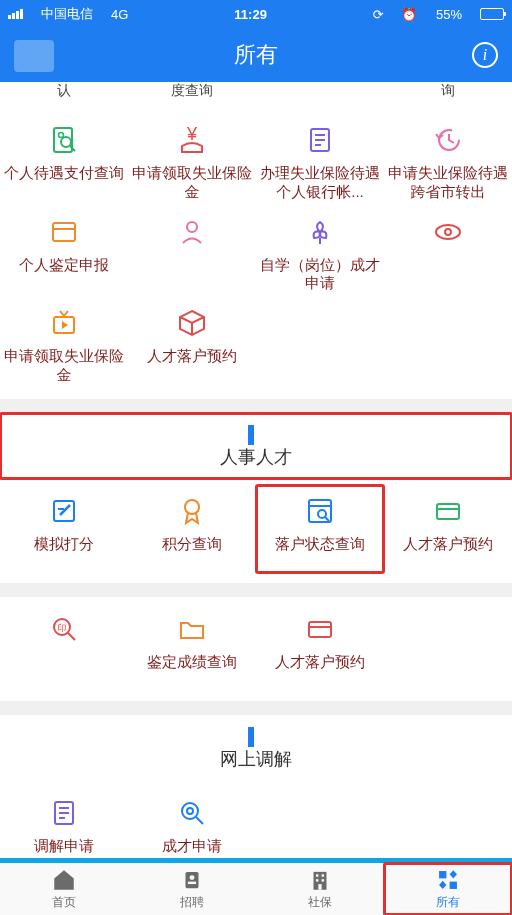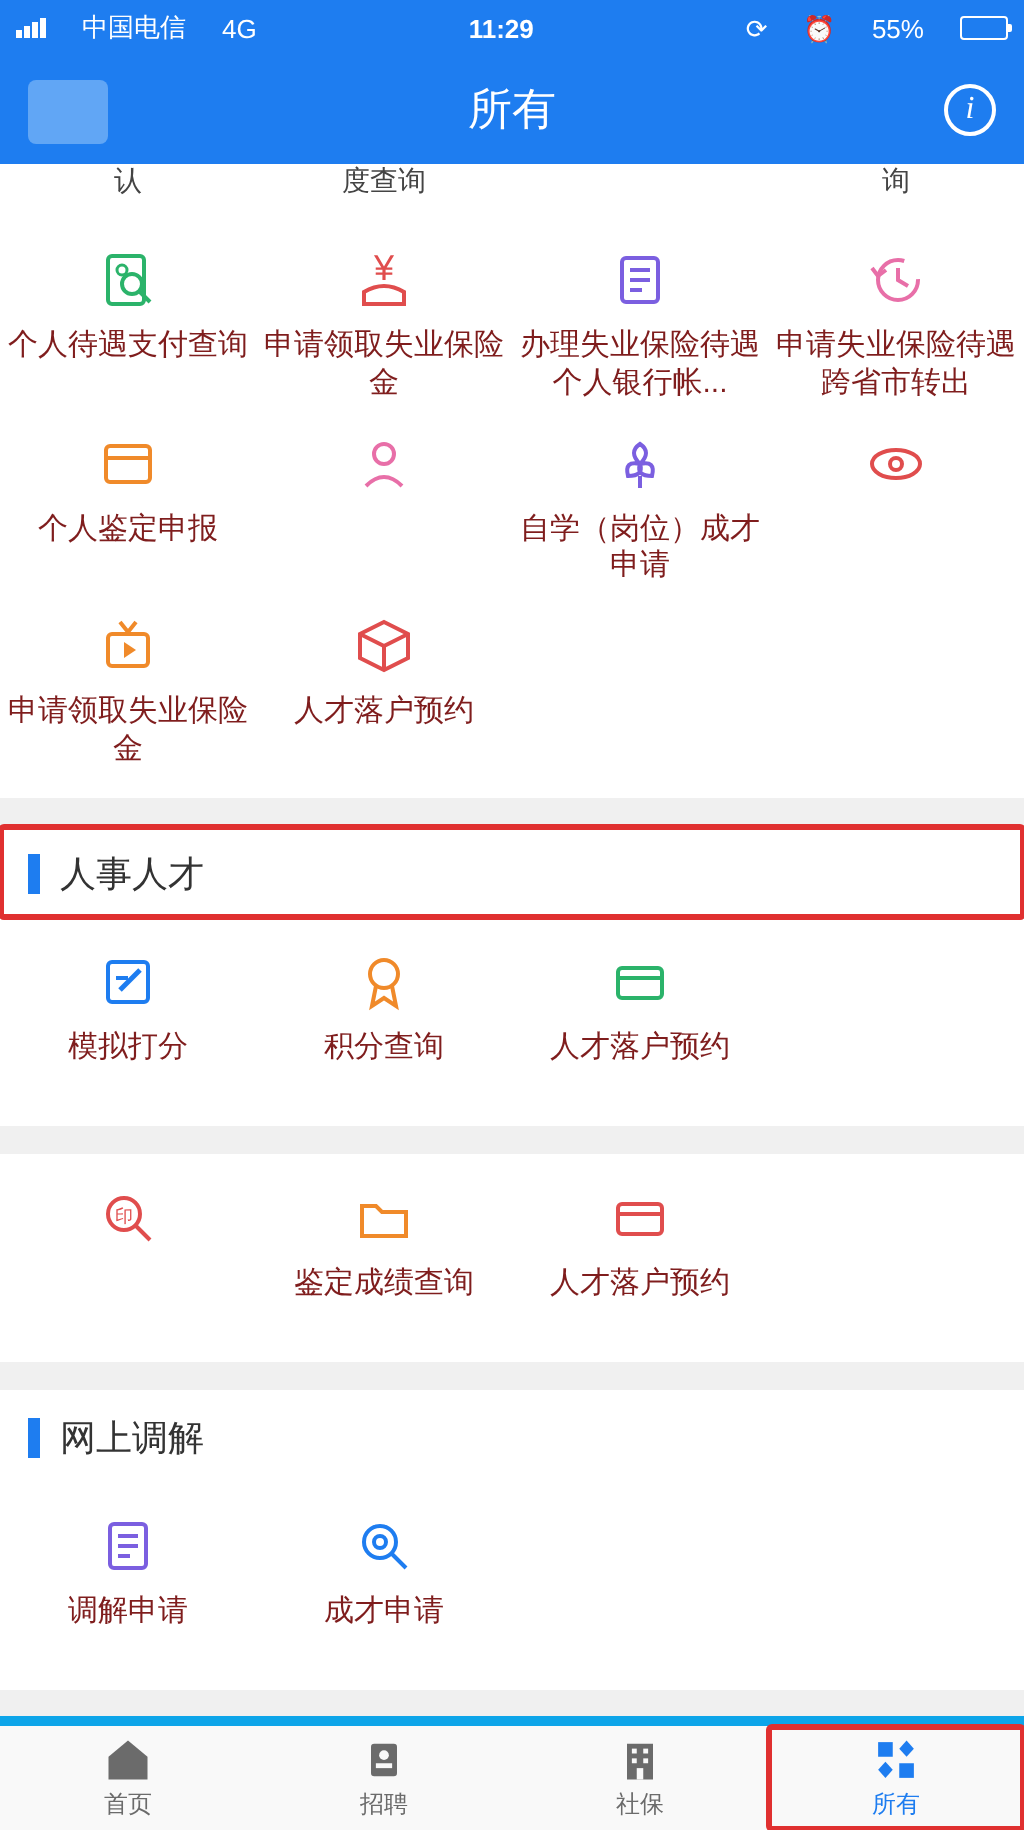--- a/index.html
+++ b/index.html
@@ -62,21 +62,21 @@
   .panel { background:#fff; }
   .row-trunc { display:flex; }
   .row-trunc .cell { flex:1; text-align:center; font-size:14px; color:#444; padding-bottom:8px; }
 
   .grid { display:flex; flex-wrap:wrap; padding: 6px 0 10px; }
   .grid .cell { width:25%; padding:6px 4px 4px; text-align:center; }
   .cell-icon { height:40px; display:flex; align-items:center; justify-content:center; margin-bottom:4px; }
   .cell-label { font-size:15px; color:#7f1d1d; line-height:1.25; min-height:34px; }
 
   .section-gap { height:14px; background:#f0f0f0; }
-  .section-head { display:flex; align-items:center; padding:12px 14px 10px; font-size:18px; color:#333; background:#fff; }
+  .section-head { display:flex; align-items:center; padding:12px 14px 10px; font-size:18px; color:#333; background:#fff;flex-direction:column; }
   .section-bar { width:6px; height:20px; background:#1e7df0; margin-right:10px; }
 
   .hl-red { outline:3px solid #e03030; outline-offset:-2px; border-radius:2px; }
 
   
   .tabbar {
     position:absolute; bottom:0; left:0; right:0; height:57px;
     background:#f9f9f9; border-top:5px solid #0ea5e9;
     display:flex;
   }
@@ -223,20 +223,28 @@
           <div class="cell-label">模拟打分</div>
         </div>
         <div class="cell">
           <div class="cell-icon">
             <svg width="32" height="32" viewBox="0 0 32 32" style="color:#f08a2a">
               <use href="#i-medal"></use>
             </svg>
           </div>
           <div class="cell-label">积分查询</div>
         </div>
+        <div class="cell hl-red">
+          <div class="cell-icon">
+            <svg width="32" height="32" viewBox="0 0 32 32" style="color:#1e7df0">
+              <use href="#i-doc-search2"></use>
+            </svg>
+          </div>
+          <div class="cell-label">落户状态查询</div>
+        </div>
         <div class="cell">
           <div class="cell-icon">
             <svg width="32" height="32" viewBox="0 0 32 32" style="color:#2bb36a">
               <use href="#i-card"></use>
             </svg>
           </div>
           <div class="cell-label">人才落户预约</div>
         </div>
       </div>
       <div class="section-gap"></div>

